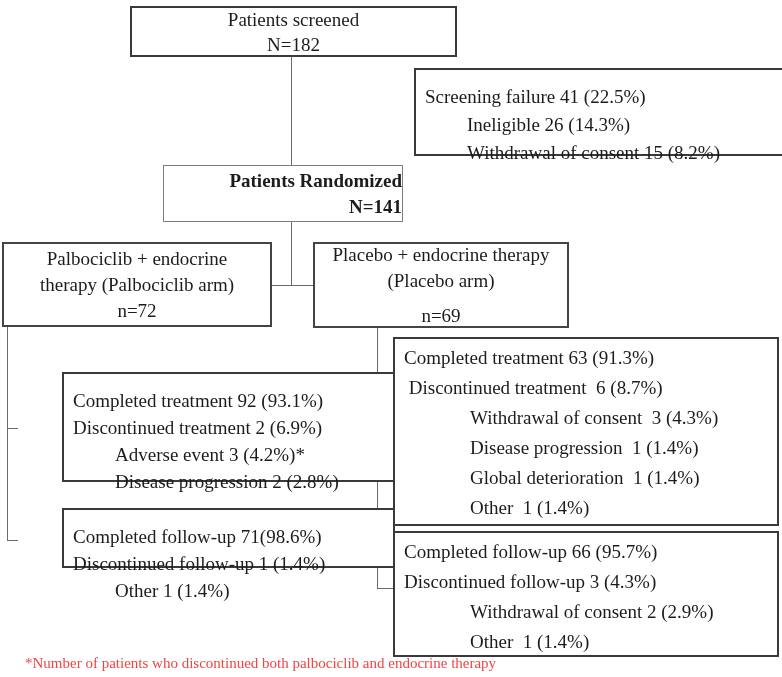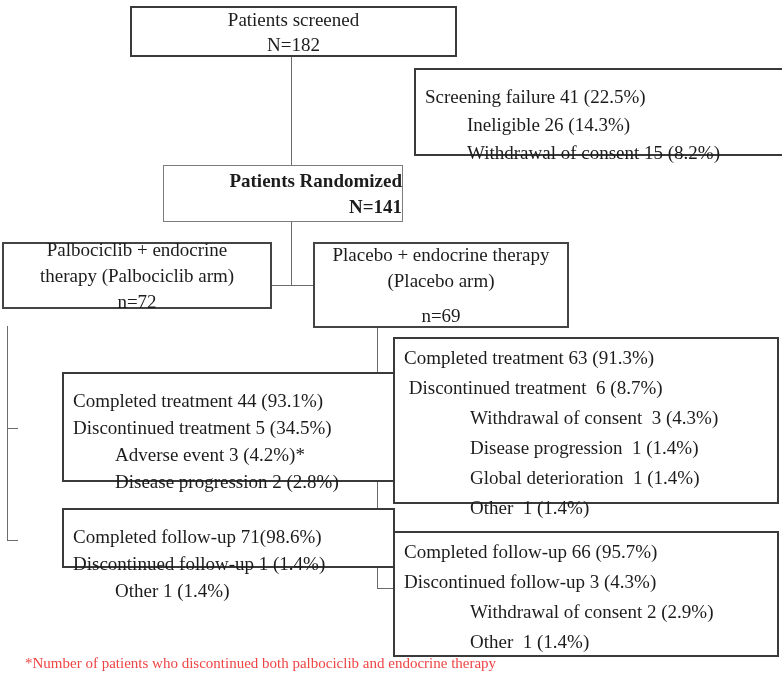--- a/index.html
+++ b/index.html
@@ -82,46 +82,46 @@
     <div class="ln">Screening failure 41 (22.5%)</div>
     <div class="ln ind1">Ineligible 26 (14.3%)</div>
     <div class="ln ind1">Withdrawal of consent 15 (8.2%)</div>
   </div>
 
   <div class="fbox thin centered lh26 b" style="left:163px; top:165px; width:240px; height:57px;">
     <div class="ln">Patients Randomized</div>
     <div class="ln">N=141</div>
   </div>
 
-  <div class="fbox mid centered lh26" style="left:2px; top:242px; width:270px; height:67px;">
+  <div class="fbox mid centered lh26" style="left:2px; top:242px; width:270px; height:85px;">
     <div class="ln">Palbociclib + endocrine</div>
     <div class="ln">therapy (Palbociclib arm)</div>
     <div class="ln">n=72</div>
   </div>
 
   <div class="fbox mid centered lh26" style="left:313px; top:242px; width:256px; height:86px;">
     <div class="ln">Placebo + endocrine therapy</div>
     <div class="ln">(Placebo arm)</div>
     <div class="ln gap-top">n=69</div>
   </div>
 
   <div class="fbox leftalign lh27 pt2" style="left:18px; top:372px; width:347px; height:110px;">
-    <div class="ln">Completed treatment 44 (93.1%)</div>
-    <div class="ln">Discontinued treatment 5 (34.5%)</div>
+    <div class="ln">Completed treatment 92 (93.1%)</div>
+    <div class="ln">Discontinued treatment 2 (6.9%)</div>
     <div class="ln ind1">Adverse event 3 (4.2%)*</div>
     <div class="ln ind1">Disease progression 2 (2.8%)</div>
   </div>
 
   <div class="fbox leftalign lh27 pt2" style="left:18px; top:508px; width:333px; height:60px;">
     <div class="ln">Completed follow-up 71(98.6%)</div>
     <div class="ln">Discontinued follow-up 1 (1.4%)</div>
     <div class="ln ind1">Other 1 (1.4%)</div>
   </div>
 
-  <div class="fbox leftalign lh30 pt4" style="left:393px; top:337px; width:386px; height:167px;">
+  <div class="fbox leftalign lh30 pt4" style="left:393px; top:337px; width:386px; height:189px;">
     <div class="ln">Completed treatment 63 (91.3%)</div>
     <div class="ln"> Discontinued treatment  6 (8.7%)</div>
     <div class="ln ind2">Withdrawal of consent  3 (4.3%)</div>
     <div class="ln ind2">Disease progression  1 (1.4%)</div>
     <div class="ln ind2">Global deterioration  1 (1.4%)</div>
     <div class="ln ind2">Other  1 (1.4%)</div>
   </div>
 
   <div class="fbox leftalign lh30 pt4" style="left:393px; top:531px; width:386px; height:126px;">
     <div class="ln">Completed follow-up 66 (95.7%)</div>

